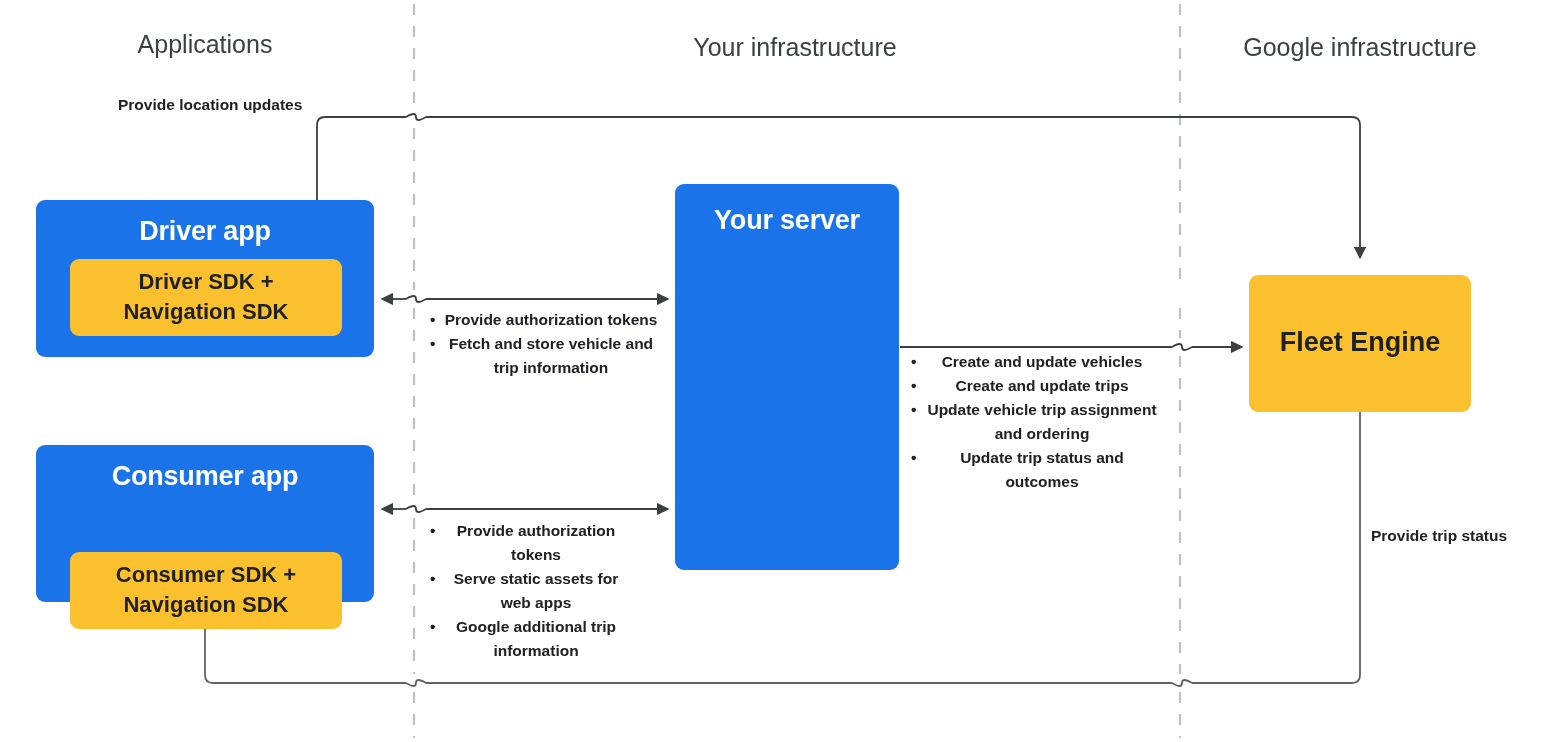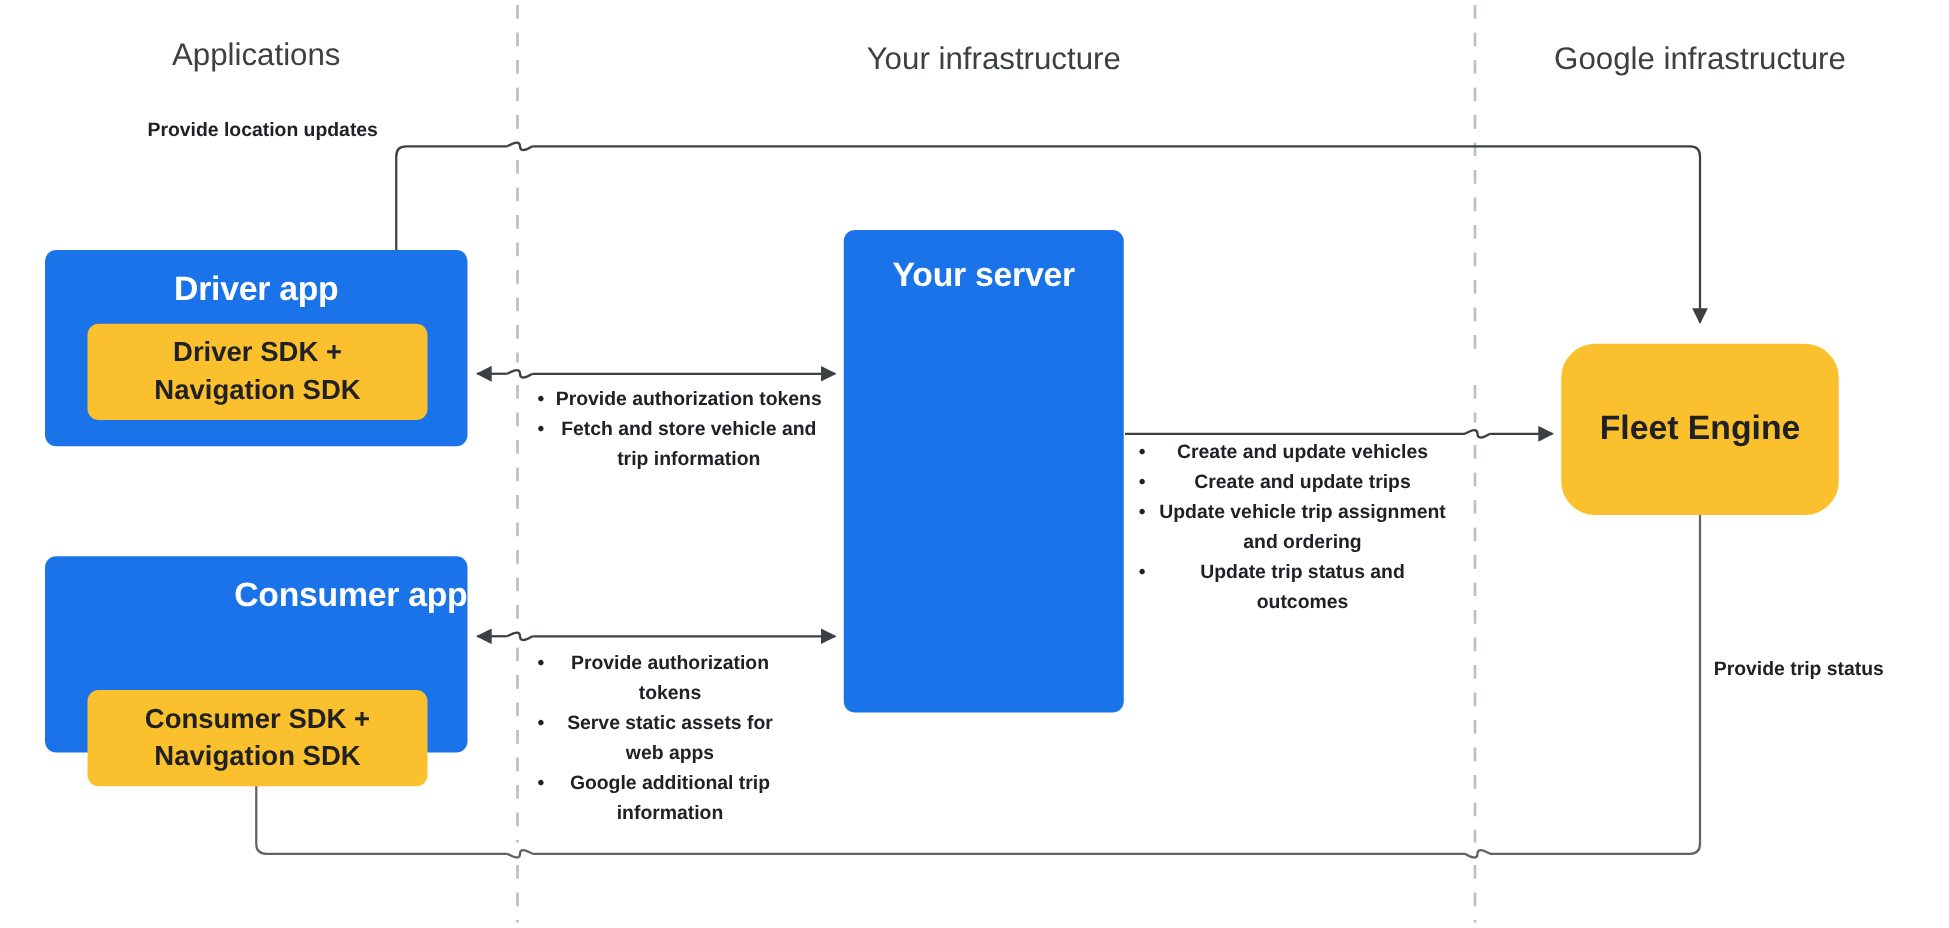--- a/index.html
+++ b/index.html
@@ -173,32 +173,32 @@
 
   <div class="node-box node-blue" style="left:36px; top:200px; width:338px; height:157px;">
     <div class="node-title-white" style="top:16px;">Driver app</div>
   </div>
   <div class="node-box node-yellow" style="left:70px; top:259px; width:272px; height:77px;">
     <div class="node-title-dark" style="top:8px;">Driver SDK +</div>
     <div class="node-title-dark" style="top:38px;">Navigation SDK</div>
   </div>
 
   <div class="node-box node-blue" style="left:36px; top:445px; width:338px; height:157px;">
-    <div class="node-title-white" style="top:16px;text-align:right;">Consumer app</div>
+    <div class="node-title-white" style="top:16px;">Consumer app</div>
   </div>
   <div class="node-box node-yellow" style="left:70px; top:504px; width:272px; height:77px;margin-top:48px;">
     <div class="node-title-dark" style="top:8px;">Consumer SDK +</div>
     <div class="node-title-dark" style="top:38px;">Navigation SDK</div>
   </div>
 
   <div class="node-box node-blue" style="left:675px; top:184px; width:224px; height:386px;">
     <div class="node-title-white" style="top:21px;">Your server</div>
   </div>
 
-  <div class="node-box node-yellow" style="left:1249px; top:275px; width:222px; height:137px;border-radius:27px;">
+  <div class="node-box node-yellow" style="left:1249px; top:275px; width:222px; height:137px;">
     <div class="fleet-label" style="top:52px;">Fleet Engine</div>
   </div>
 
   <div class="edge-label" style="left:118px; top:96px;">Provide location updates</div>
   <div class="edge-label" style="left:1371px; top:527px;">Provide trip status</div>
 
   <ul class="bullet-list" style="left:430px; top:308px; width:230px;">
     <li>Provide authorization tokens</li>
     <li>Fetch and store vehicle and trip information</li>
   </ul>

